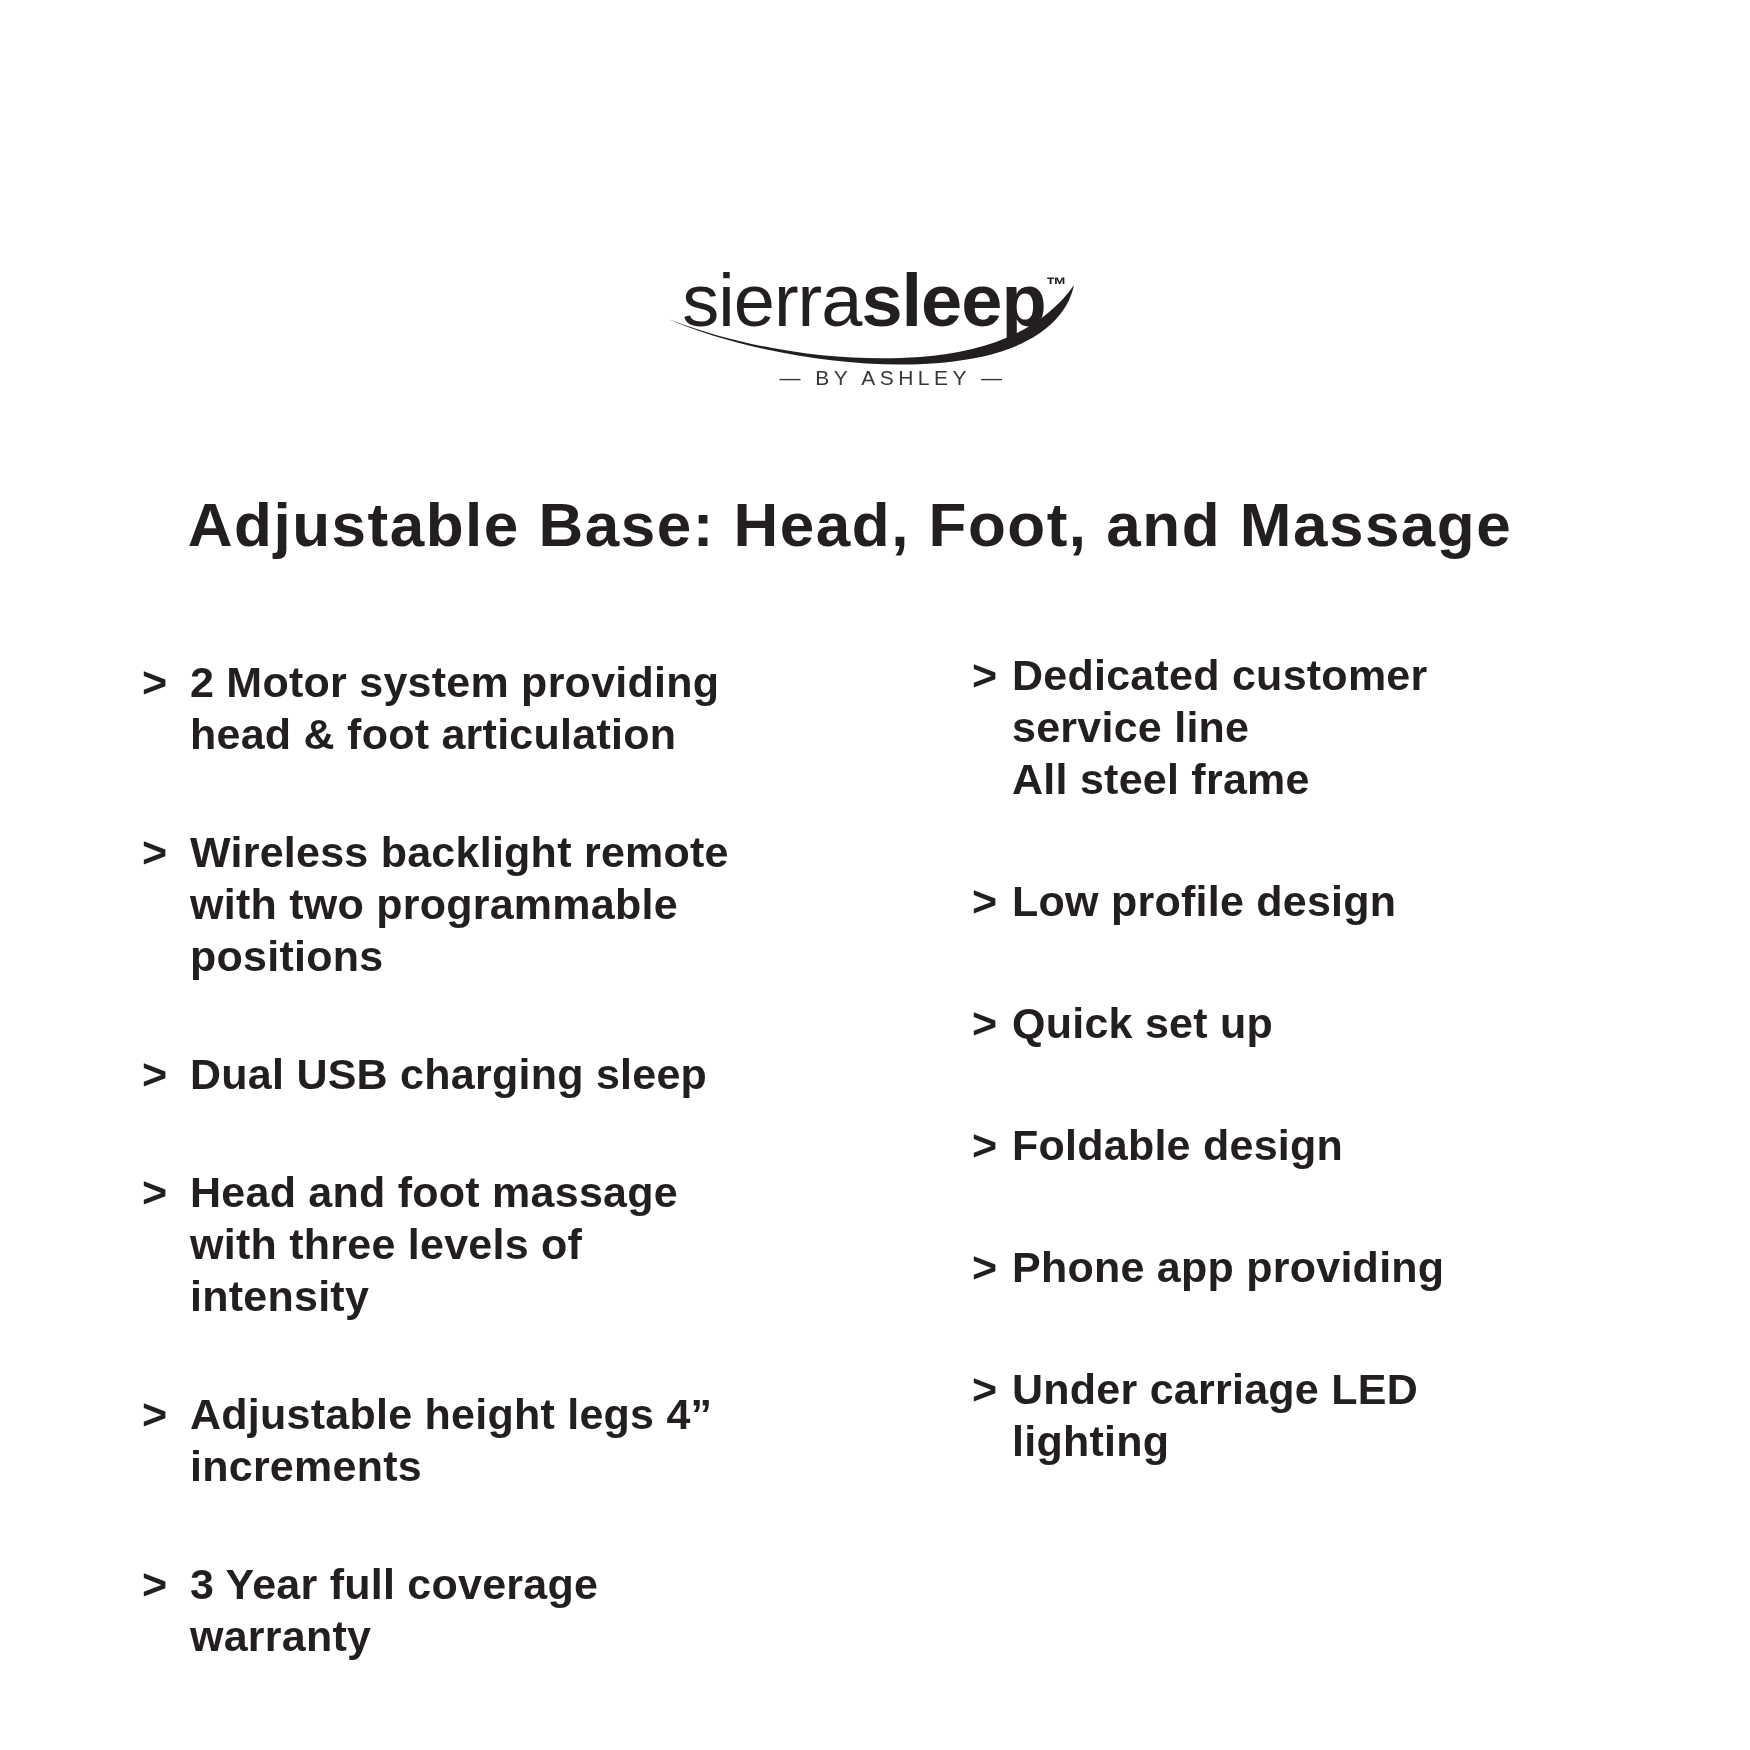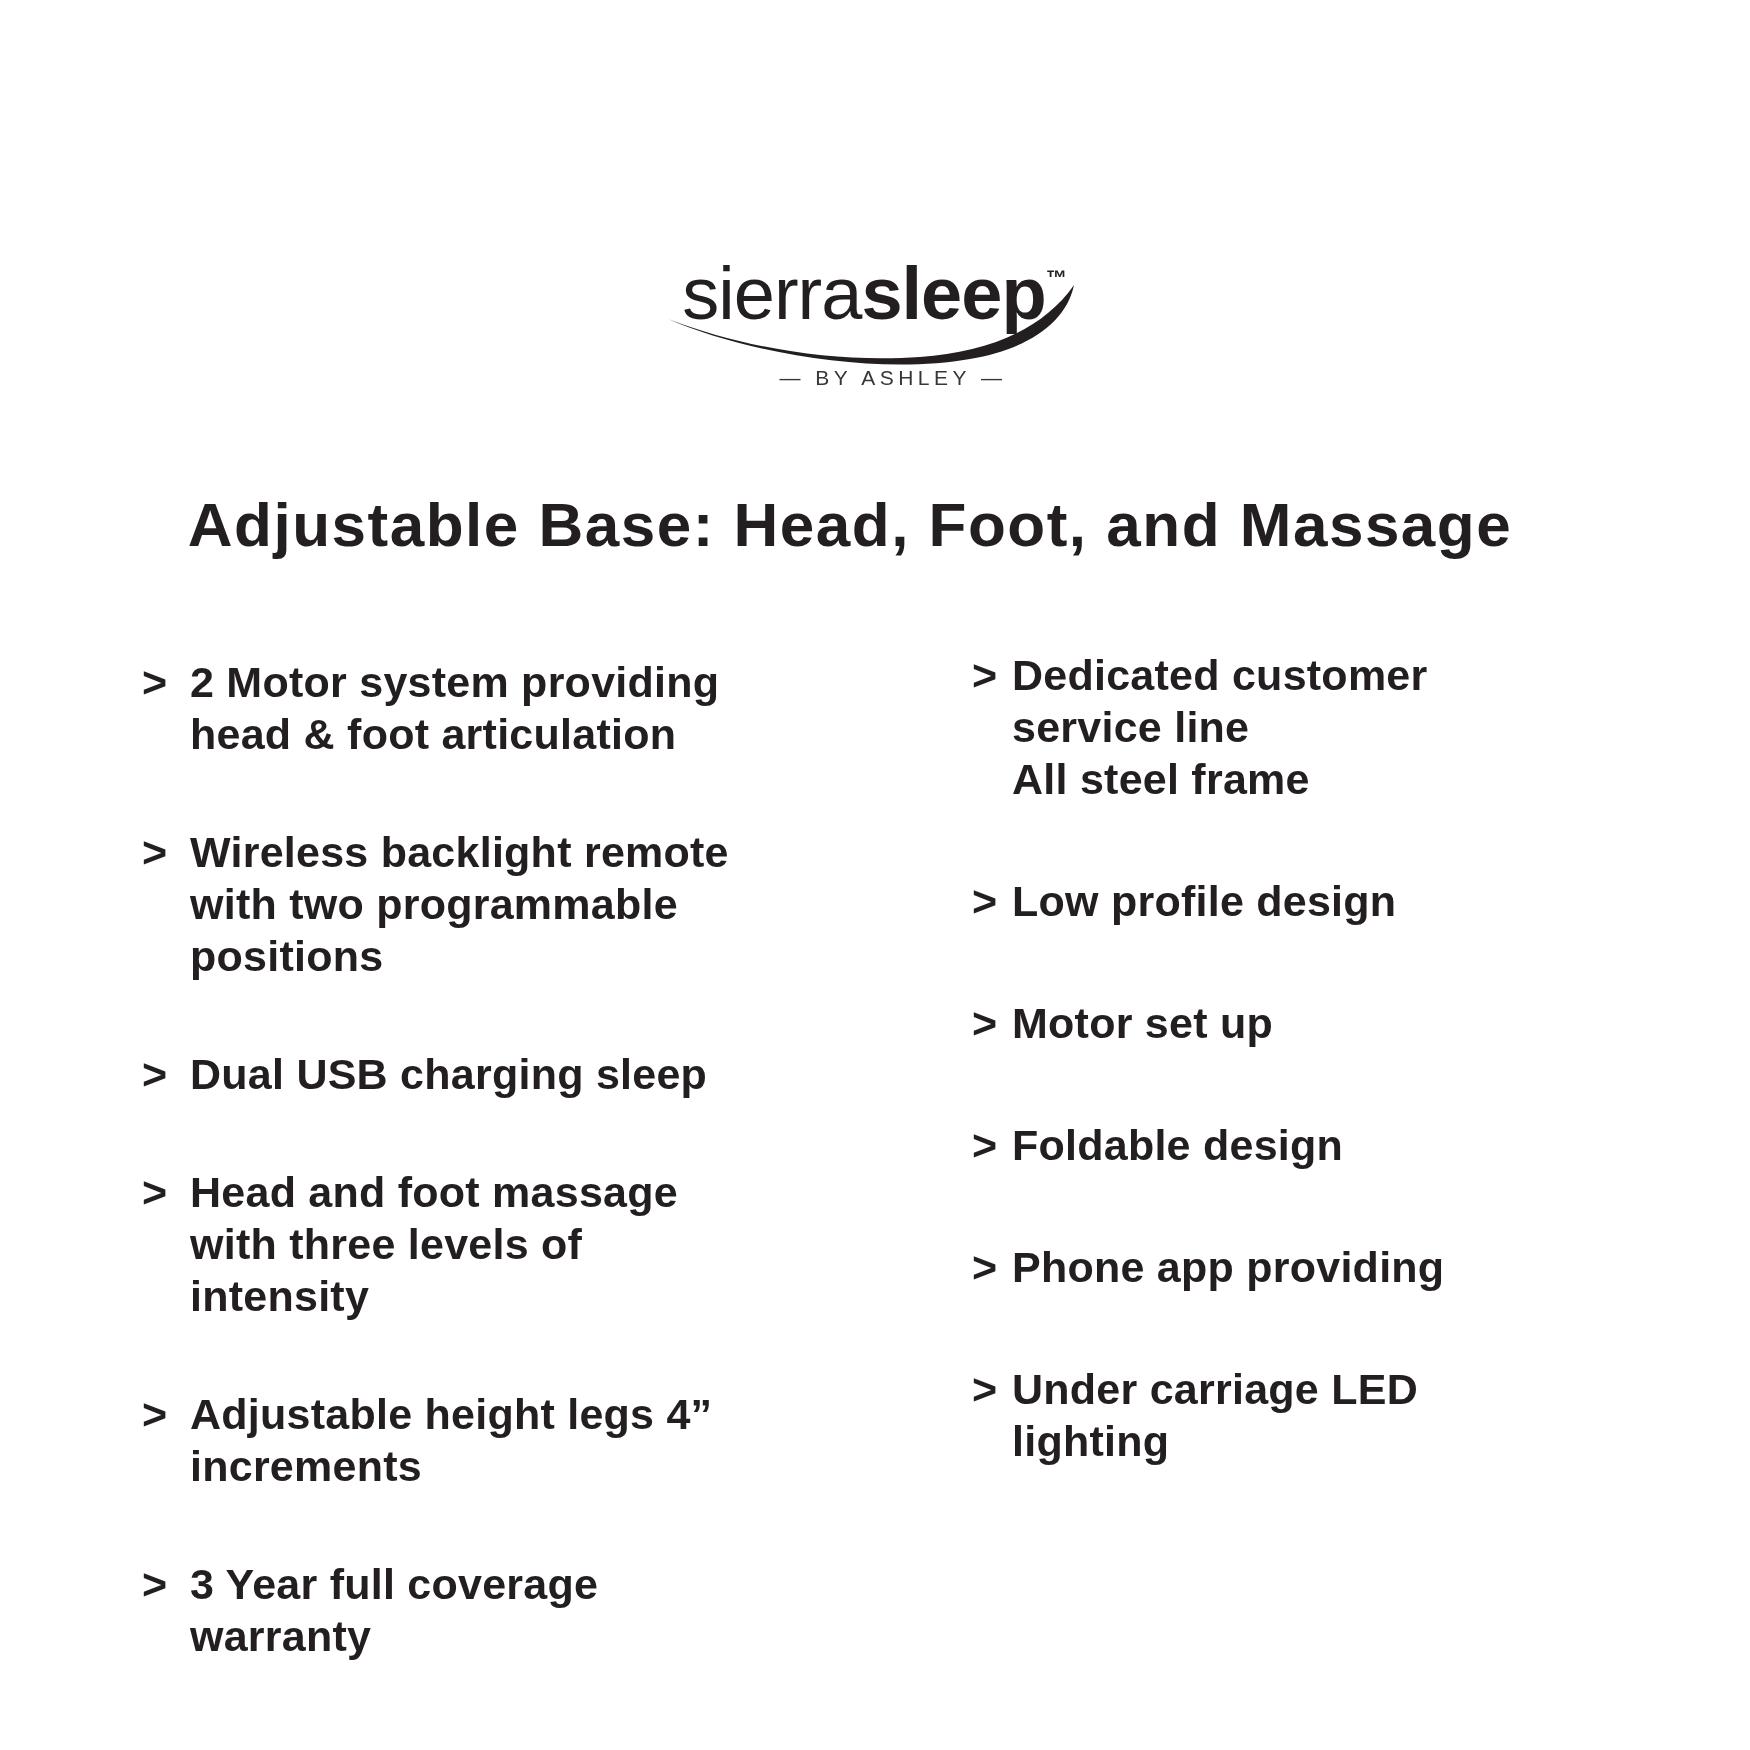--- a/index.html
+++ b/index.html
@@ -19,21 +19,21 @@
 
   
   .logo { position: absolute; top: 0; left: 0; right: 0; }
   .wordmark {
     position: absolute;
     top: 256px;
     left: 0;
     right: 0;
     text-align: center;
     font-size: 74px;
-    line-height: 76px;
+    line-height: 90px;
     white-space: nowrap;
   }
   .wordmark .sierra {
     font-weight: 400;
     letter-spacing: -1px;
   }
   .wordmark .sleep {
     font-weight: 700;
     letter-spacing: -1px;
   }
@@ -177,21 +177,21 @@
       <span class="text">Dedicated customer
 service line
 All steel frame</span>
     </li>
     <li>
       <span class="marker">&gt;</span>
       <span class="text">Low profile design</span>
     </li>
     <li>
       <span class="marker">&gt;</span>
-      <span class="text">Motor set up</span>
+      <span class="text">Quick set up</span>
     </li>
     <li>
       <span class="marker">&gt;</span>
       <span class="text">Foldable design</span>
     </li>
     <li>
       <span class="marker">&gt;</span>
       <span class="text">Phone app providing</span>
     </li>
     <li>

